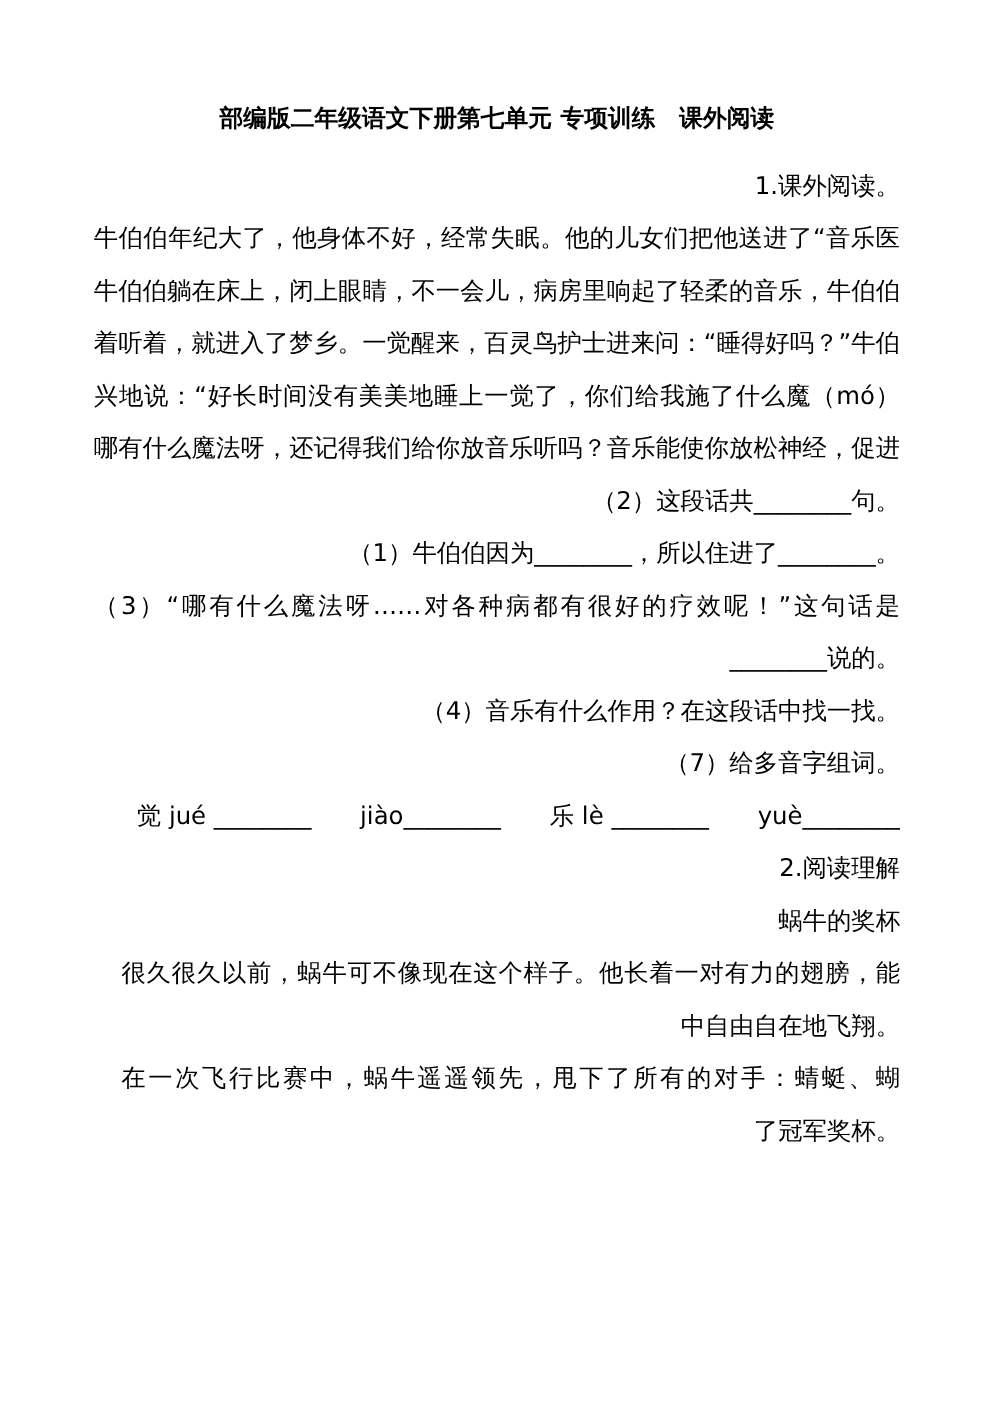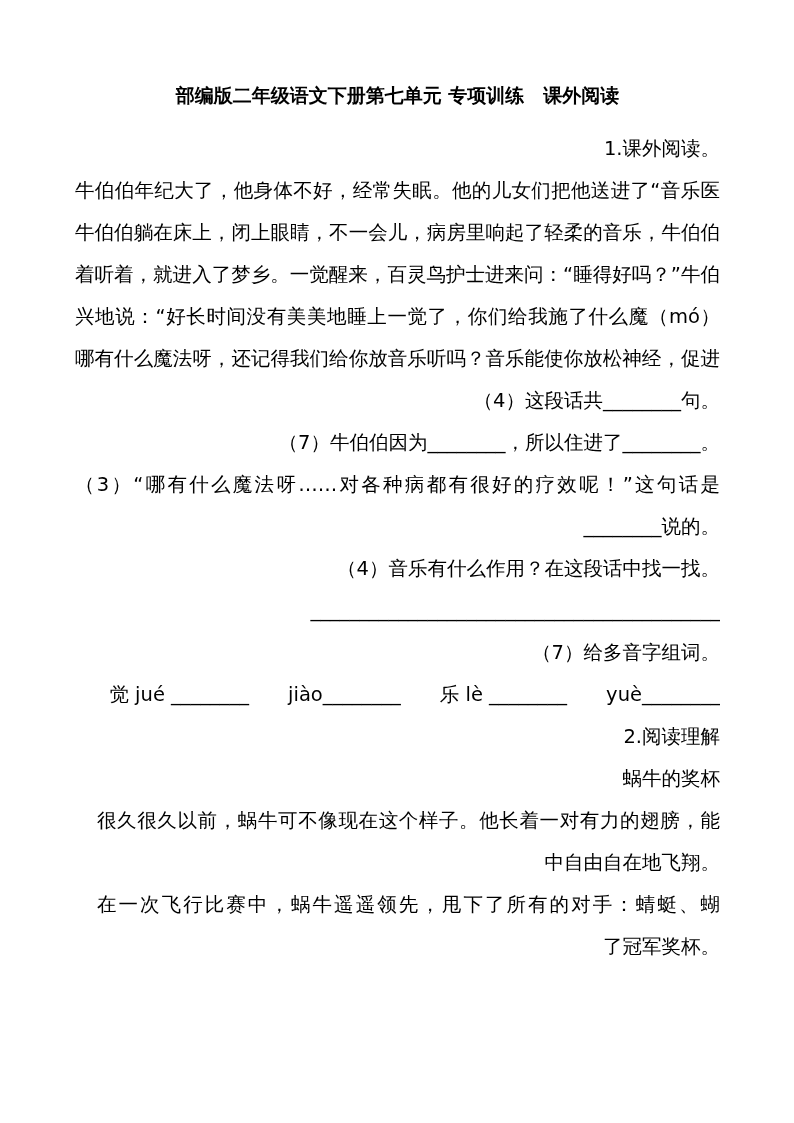--- a/index.html
+++ b/index.html
@@ -61,26 +61,25 @@
 <div class="page">
 
   <div class="doc-title">部编版二年级语文下册第七单元 专项训练　课外阅读</div>
 
   <div class="line n">1.课外阅读。</div>
   <div class="line j">牛伯伯年纪大了，他身体不好，经常失眠。他的儿女们把他送进了“音乐医院”。</div>
   <div class="line j">牛伯伯躺在床上，闭上眼睛，不一会儿，病房里响起了轻柔的音乐，牛伯伯听</div>
   <div class="line j">着听着，就进入了梦乡。一觉醒来，百灵鸟护士进来问：“睡得好吗？”牛伯伯高</div>
   <div class="line j">兴地说：“好长时间没有美美地睡上一觉了，你们给我施了什么魔（mó）法？”“</div>
   <div class="line j">哪有什么魔法呀，还记得我们给你放音乐听吗？音乐能使你放松神经，促进血</div>
-  <div class="line n">（4）这段话共________句。</div>
-  <div class="line n">（7）牛伯伯因为________，所以住进了________。</div>
+  <div class="line n">（2）这段话共________句。</div>
+  <div class="line n">（1）牛伯伯因为________，所以住进了________。</div>
   <div class="line j">（3）“哪有什么魔法呀……对各种病都有很好的疗效呢！”这句话是________对</div>
   <div class="line n">________说的。</div>
   <div class="line n">（4）音乐有什么作用？在这段话中找一找。</div>
-  <div class="line n">__________________________________________</div>
   <div class="line n">（7）给多音字组词。</div>
   <div class="line n">觉 jué ________　　jiào________　　乐 lè ________　　yuè________</div>
   <div class="line n">2.阅读理解</div>
   <div class="line c">蜗牛的奖杯</div>
   <div class="line j indent">很久很久以前，蜗牛可不像现在这个样子。他长着一对有力的翅膀，能在空</div>
   <div class="line n">中自由自在地飞翔。</div>
   <div class="line j indent">在一次飞行比赛中，蜗牛遥遥领先，甩下了所有的对手：蜻蜓、蝴蝶……捧走</div>
   <div class="line n">了冠军奖杯。</div>
 
 </div>

